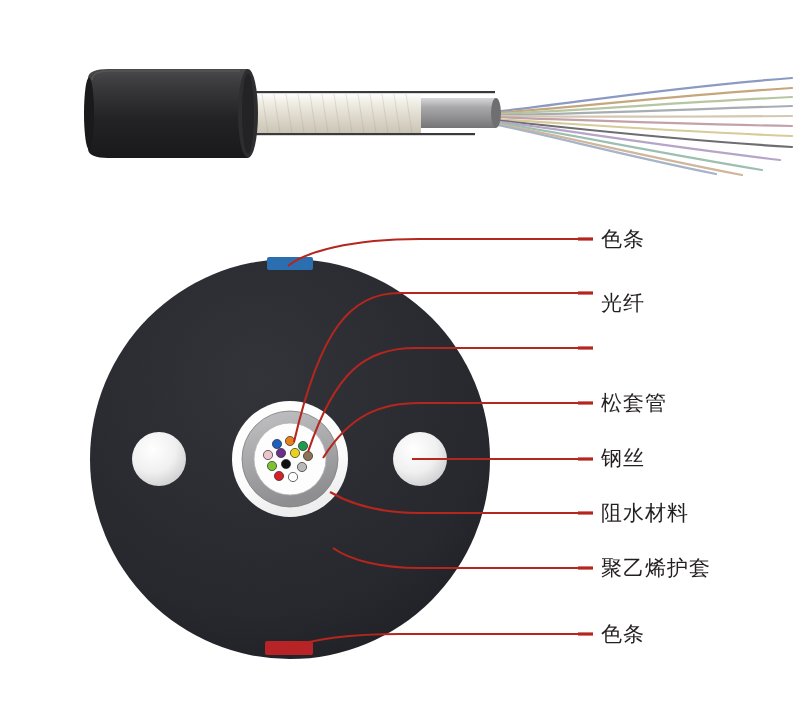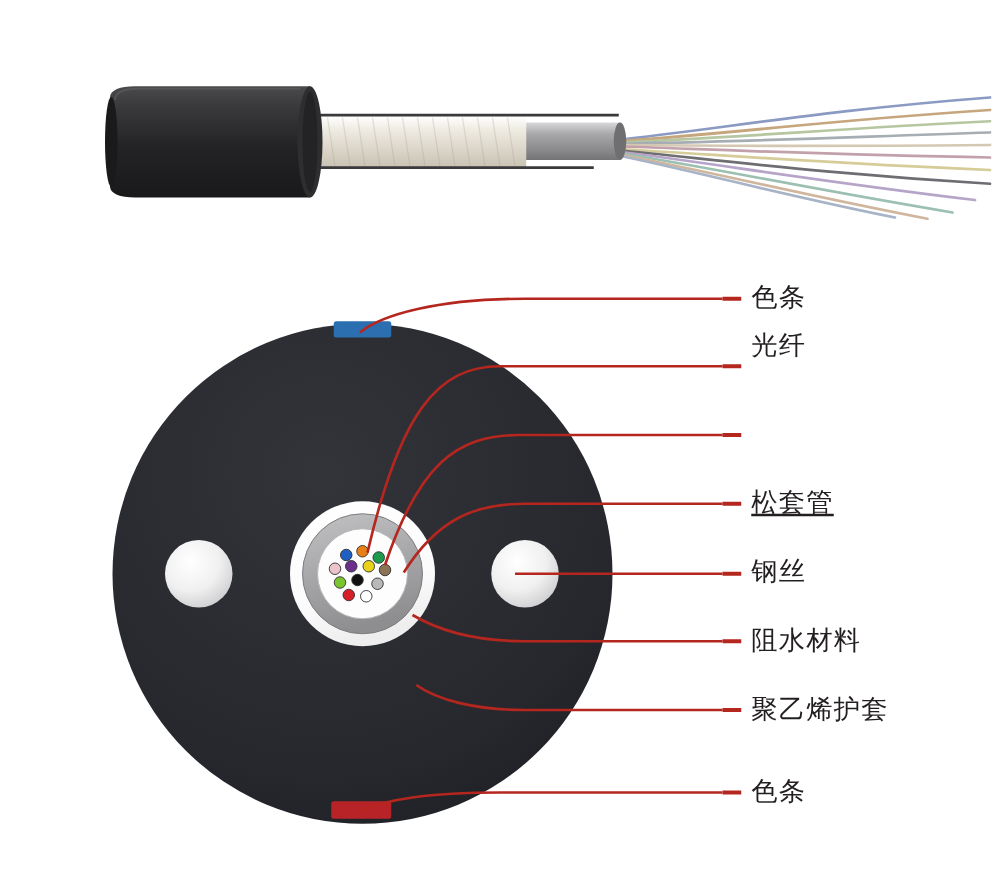--- a/index.html
+++ b/index.html
@@ -175,24 +175,24 @@
         <line x1="578" y1="459" x2="593" y2="459"></line>
         <line x1="578" y1="513" x2="593" y2="513"></line>
         <line x1="578" y1="568" x2="593" y2="568"></line>
         <line x1="578" y1="634" x2="593" y2="634"></line>
       </g>
     </g>
   </svg>
 
   <div class="label-text" style="left:601px; top:228px;">色条</div>
 
-  <div class="label-text" style="left:601px; top:266px;">光纤</div>
-
-
-  <div class="label-text" style="left:601px; top:392px;text-decoration:underline;">松套管</div>
+  <div class="label-text" style="left:601px; top:292px;">光纤</div>
+
+
+  <div class="label-text" style="left:601px; top:392px;">松套管</div>
 
   <div class="label-text" style="left:601px; top:447px;text-align:right;">钢丝</div>
 
   <div class="label-text" style="left:601px; top:502px;">阻水材料</div>
 
   <div class="label-text" style="left:601px; top:557px;">聚乙烯护套</div>
 
   <div class="label-text" style="left:601px; top:623px;">色条</div>
 
 </div>

